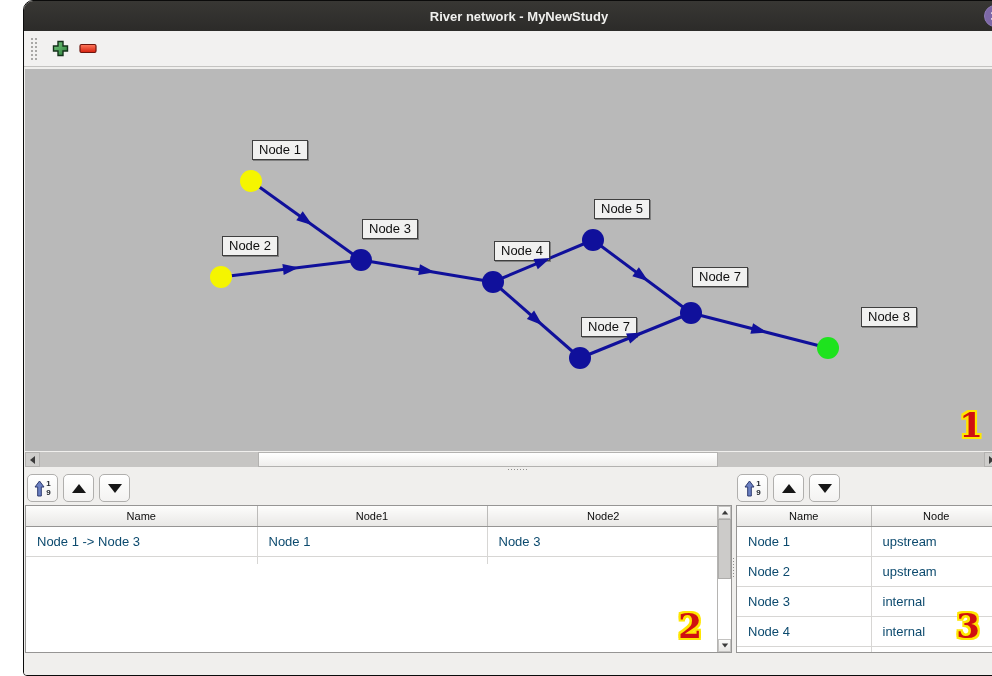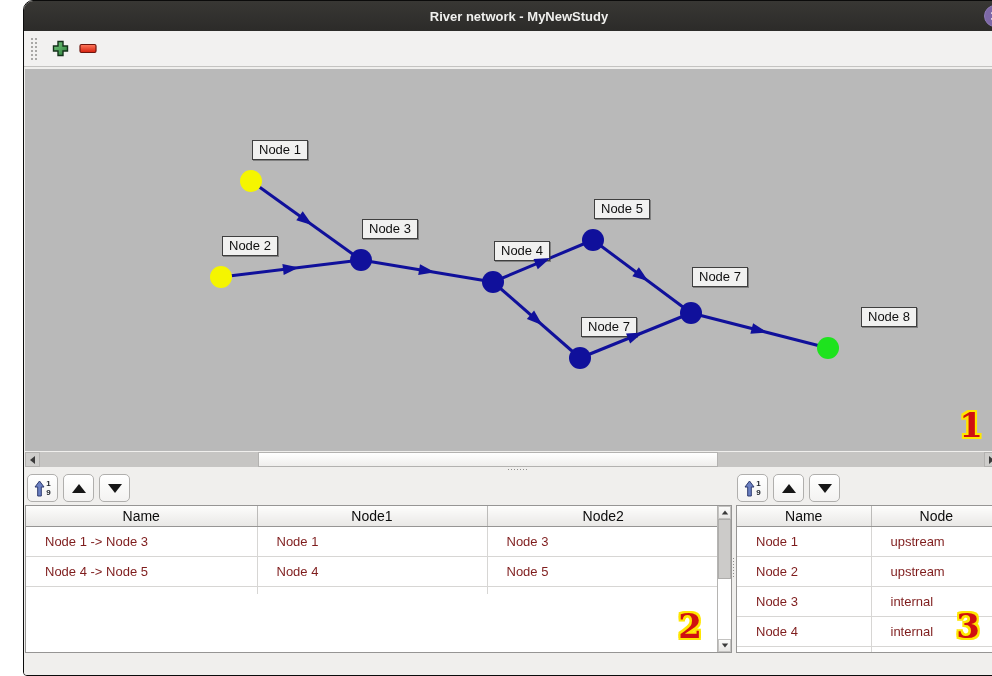--- a/index.html
+++ b/index.html
@@ -96,27 +96,27 @@
   .sort-icon { display:flex; align-items:center; gap:1px; }
   .sort-digits { display:flex; flex-direction:column; justify-content:space-between; height:17px; }
   .sort-digits span { font-size:8px; line-height:8px; color:#20252d; font-weight:bold; }
 
   .table-box { position:absolute; top:34px; height:148px; background:#ffffff;
     border:1px solid #969594; overflow:hidden; }
   .pane-left  .table-box { left:0; width:707px; }
   .pane-right .table-box { left:1px; width:278px; }
   table.data-table { border-collapse:collapse; table-layout:fixed; width:calc(100% - 14px); }
   table.data-table th {
-    height:20px; font-size:14px; font-weight:normal; color:#0c0c0c; text-align:center;
+    height:20px; font-size:11px; font-weight:normal; color:#0c0c0c; text-align:center;
     background:linear-gradient(#fdfdfc,#e9e8e6);
     border-right:1px solid #bcbbb9; border-bottom:1px solid #969594; padding:0;
   }
   table.data-table th:last-child { border-right:none; }
   table.data-table td {
-    height:30px; font-size:13px; color:#7f1d1d; padding:0 0 0 19px;
+    height:30px; font-size:13px; color:#0c4a6e; padding:0 0 0 11px;
     border-right:1px solid #d7d6d4; border-bottom:1px solid #d7d6d4;
     background:#ffffff; white-space:nowrap; overflow:hidden;
   }
   table.data-table td:last-child { border-right:none; }
   table.data-table tr.empty td { height:8px; border-bottom:none; }
 
   .table-vscroll { position:absolute; right:0; top:0; width:14px; height:100%;
     background:#ffffff; border-left:1px solid #b5b4b2; }
   .table-vscroll .sb-btn { left:0; width:13px; height:13px;
     background:linear-gradient(#fbfbfa,#e8e7e5); border:1px solid #c3c2c0; }
@@ -289,25 +289,20 @@
                 <th>Node1</th>
                 <th>Node2</th>
               </tr>
             </thead>
             <tbody>
               <tr>
                 <td>Node 1 -&gt; Node 3</td>
                 <td>Node 1</td>
                 <td>Node 3</td>
               </tr>
-              <tr>
-                <td>Node 4 -&gt; Node 5</td>
-                <td>Node 4</td>
-                <td>Node 5</td>
-              </tr>
               <tr class="empty">
                 <td></td>
                 <td></td>
                 <td></td>
               </tr>
             </tbody>
           </table>
         <div class="table-vscroll">
           <div class="sb-btn sb-up">
               <i class="tri tri-up"></i>

